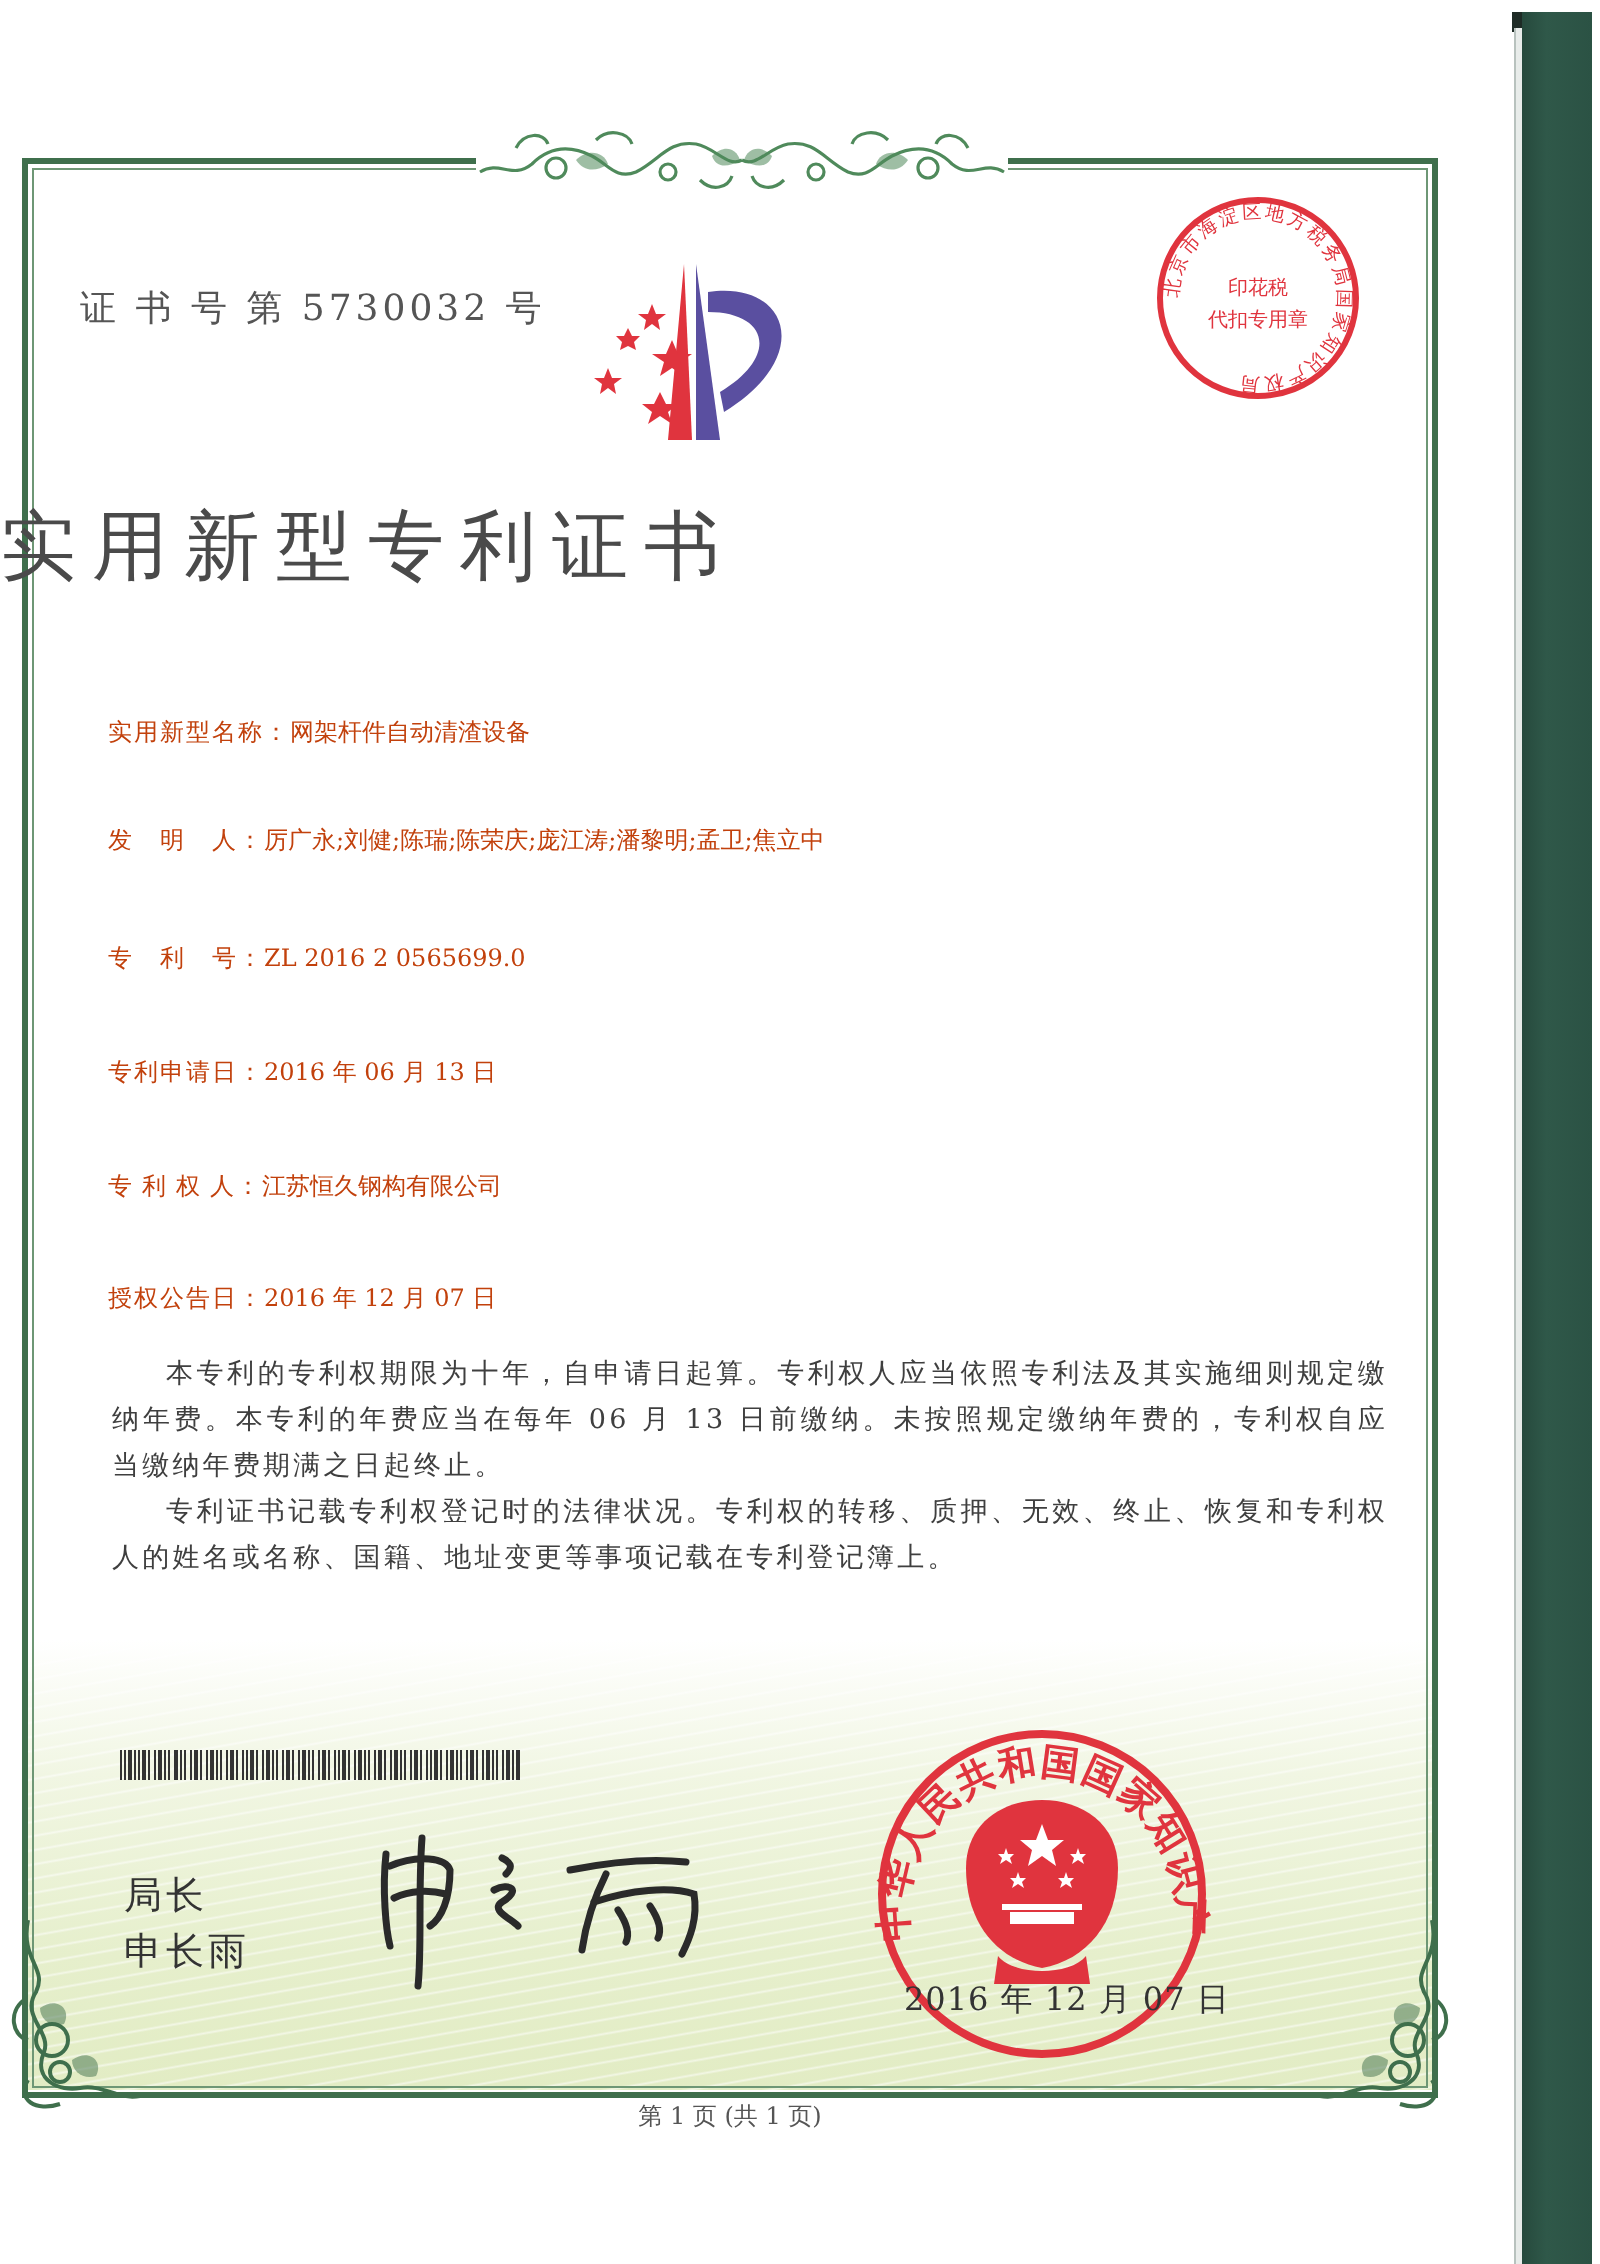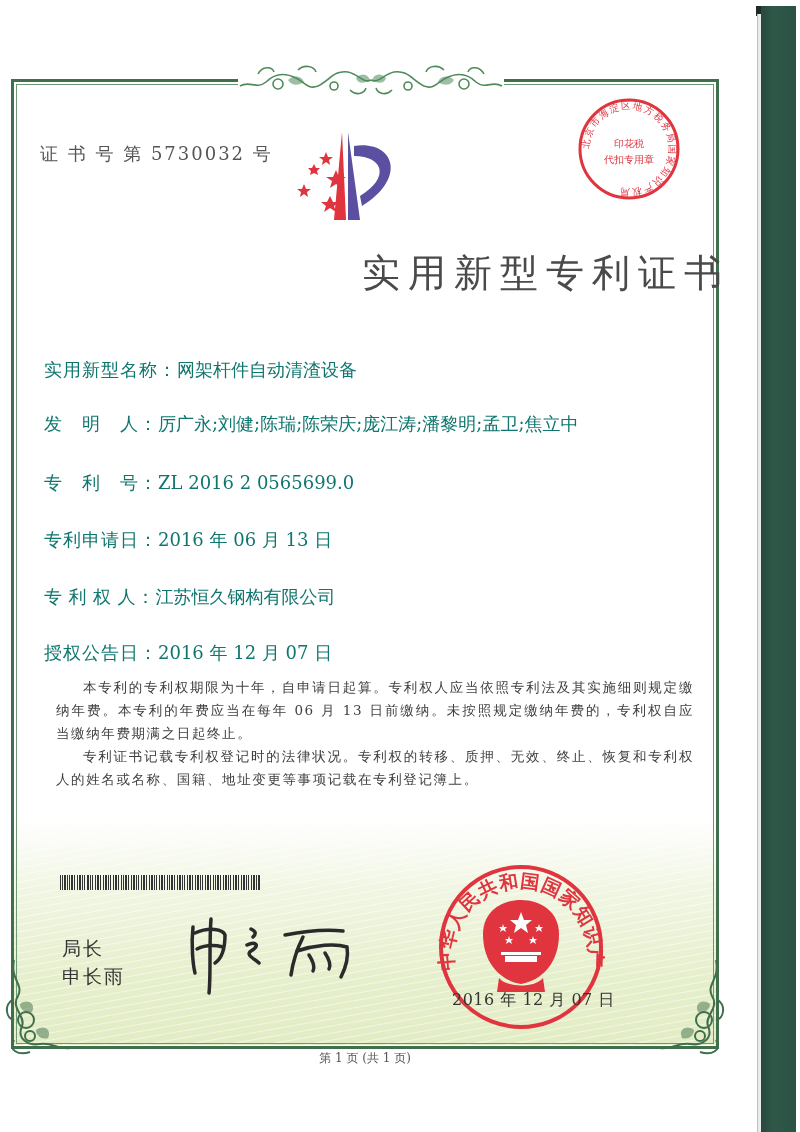--- a/index.html
+++ b/index.html
@@ -44,25 +44,25 @@
   .corner-br { left:650px; top:960px; width:80px; height:100px; }
 
   .cert-no {
     position:absolute; left:40px; top:142px; font-size:18px; letter-spacing:2px; color:#555;
   }
   .logo { position:absolute; left:290px; top:122px; width:120px; height:100px; }
   .tax-stamp {
     position:absolute; left:577px; top:97px; width:104px; height:104px;
   }
   .title {
-    position:absolute; left:0; width:730px; top:248px; text-align:right;
+    position:absolute; left:0; width:730px; top:248px; text-align:left;
     font-size:38px; letter-spacing:8px; color:#4a4a4a;
     font-family: "DejaVu Sans", "Liberation Sans", sans-serif;
   }
-  .field { position:absolute; left:44px; font-size:18px; color:#0f766e; white-space:nowrap; }
+  .field { position:absolute; left:54px; font-size:12px; color:#c2410c; white-space:nowrap; }
   .field .lbl { letter-spacing:1px; }
   .f1 { top:358px; }
   .f2 { top:412px; }
   .f3 { top:471px; }
   .f4 { top:528px; }
   .f5 { top:585px;font-family:Liberation Serif, serif; }
   .f6 { top:641px; }
 
   .body-text {
     position:absolute; left:56px; top:676px; width:638px;

